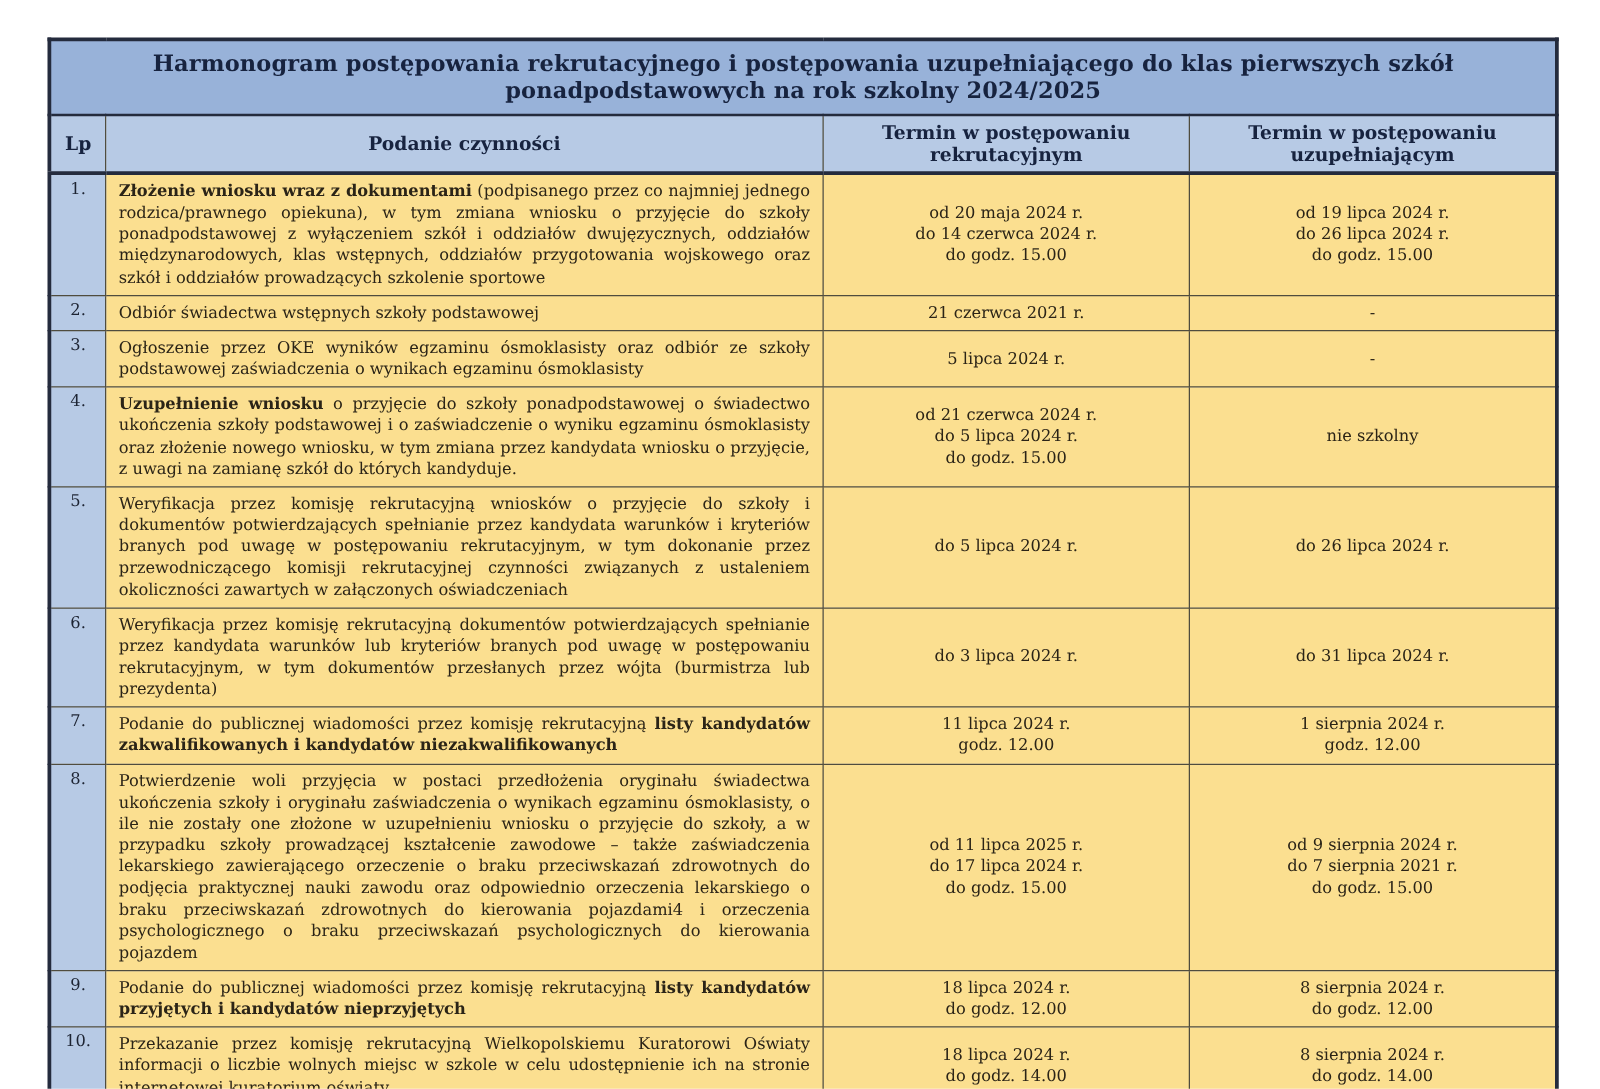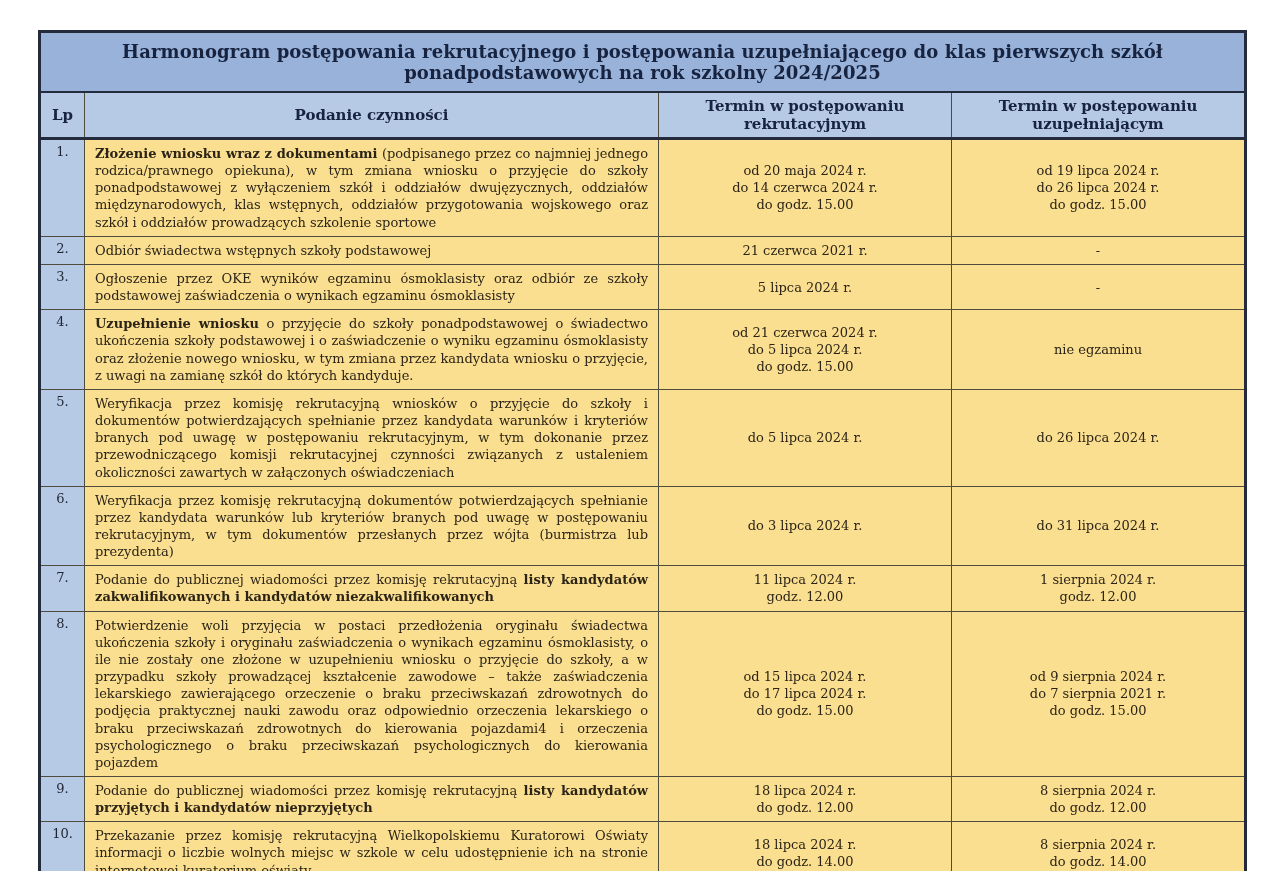--- a/index.html
+++ b/index.html
@@ -132,21 +132,21 @@
       </tr>
       <tr>
         <td class="lp-cell">4.</td>
         <td class="activity-cell"><b>Uzupełnienie wniosku</b><span> o przyjęcie do szkoły ponadpodstawowej o świadectwo ukończenia szkoły podstawowej i o zaświadczenie o wyniku egzaminu ósmoklasisty oraz złożenie nowego wniosku, w tym zmiana przez kandydata wniosku o przyjęcie, z uwagi na zamianę szkół do których kandyduje.</span></td>
         <td class="term-cell">
           <div>od 21 czerwca 2024 r.</div>
           <div>do 5 lipca 2024 r.</div>
           <div>do godz. 15.00</div>
         </td>
         <td class="term-cell">
-          <div>nie egzaminu</div>
+          <div>nie szkolny</div>
         </td>
       </tr>
       <tr>
         <td class="lp-cell">5.</td>
         <td class="activity-cell"><span>Weryfikacja przez komisję rekrutacyjną wniosków o przyjęcie do szkoły i dokumentów potwierdzających spełnianie przez kandydata warunków i kryteriów branych pod uwagę w postępowaniu rekrutacyjnym, w tym dokonanie przez przewodniczącego komisji rekrutacyjnej czynności związanych z ustaleniem okoliczności zawartych w załączonych oświadczeniach</span></td>
         <td class="term-cell">
           <div>do 5 lipca 2024 r.</div>
         </td>
         <td class="term-cell">
           <div>do 26 lipca 2024 r.</div>
@@ -171,21 +171,21 @@
         </td>
         <td class="term-cell">
           <div>1 sierpnia 2024 r.</div>
           <div>godz. 12.00</div>
         </td>
       </tr>
       <tr>
         <td class="lp-cell">8.</td>
         <td class="activity-cell"><span>Potwierdzenie woli przyjęcia w postaci przedłożenia oryginału świadectwa ukończenia szkoły i oryginału zaświadczenia o wynikach egzaminu ósmoklasisty, o ile nie zostały one złożone w uzupełnieniu wniosku o przyjęcie do szkoły, a w przypadku szkoły prowadzącej kształcenie zawodowe – także zaświadczenia lekarskiego zawierającego orzeczenie o braku przeciwskazań zdrowotnych do podjęcia praktycznej nauki zawodu oraz odpowiednio orzeczenia lekarskiego o braku przeciwskazań zdrowotnych do kierowania pojazdami4 i orzeczenia psychologicznego o braku przeciwskazań psychologicznych do kierowania pojazdem</span></td>
         <td class="term-cell">
-          <div>od 15 lipca 2024 r.</div>
+          <div>od 11 lipca 2025 r.</div>
           <div>do 17 lipca 2024 r.</div>
           <div>do godz. 15.00</div>
         </td>
         <td class="term-cell">
           <div>od 9 sierpnia 2024 r.</div>
           <div>do 7 sierpnia 2021 r.</div>
           <div>do godz. 15.00</div>
         </td>
       </tr>
       <tr>

